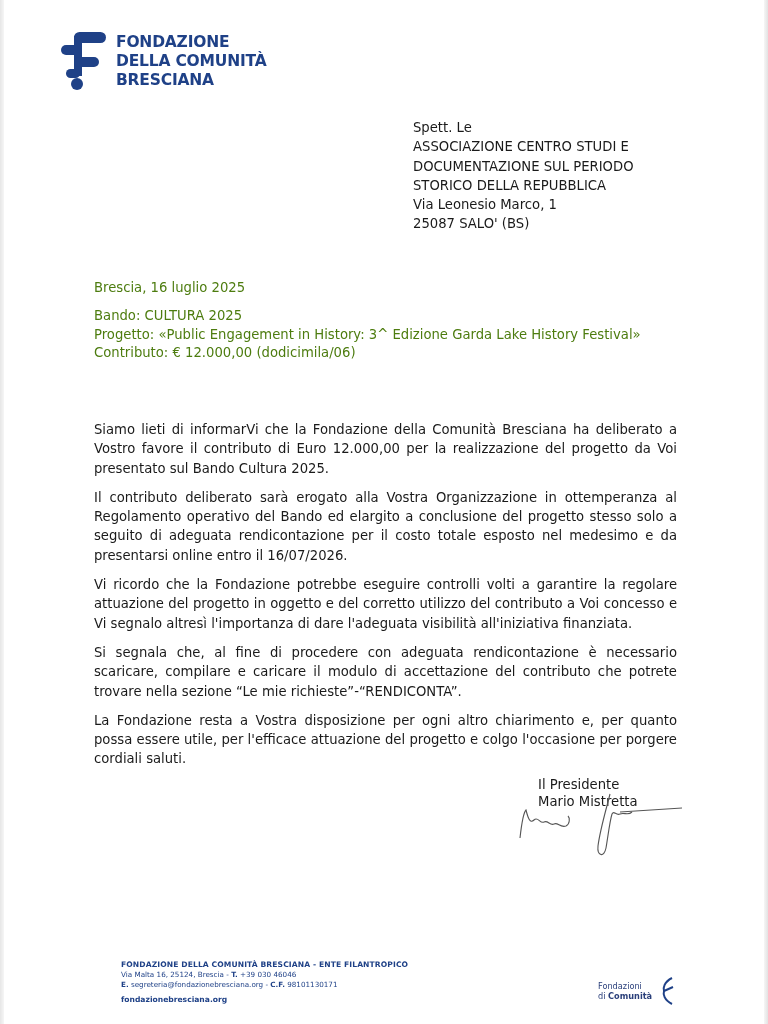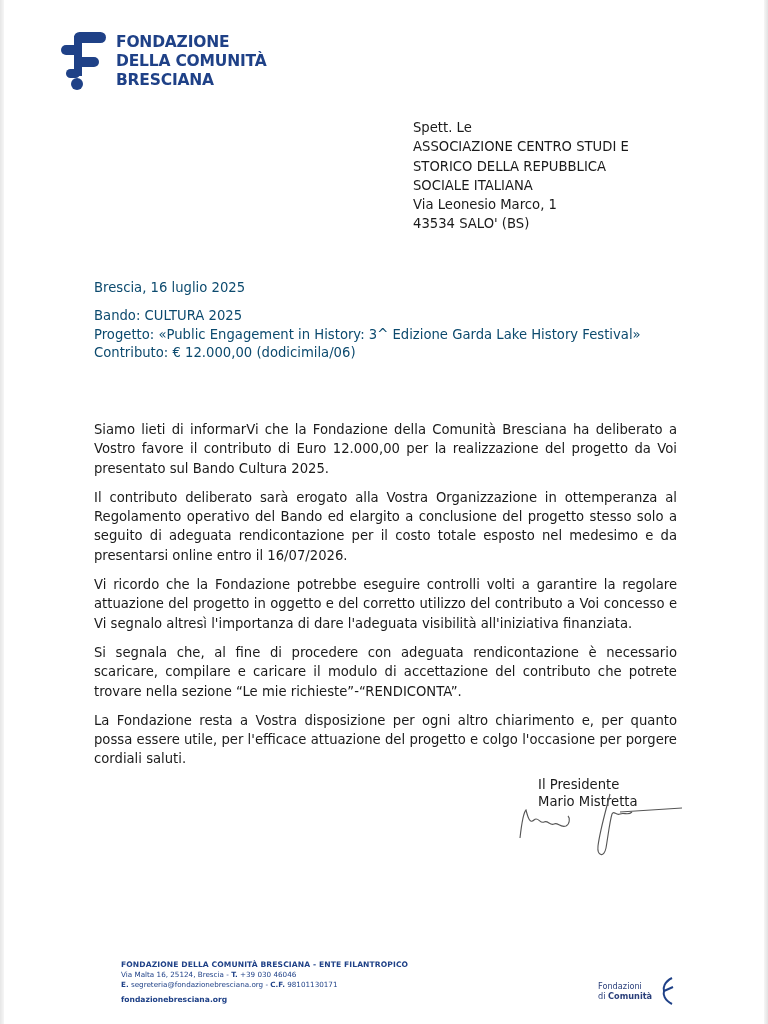--- a/index.html
+++ b/index.html
@@ -28,21 +28,21 @@
     .logo-text div { white-space: nowrap; }
 
     
     .recipient {
       position: absolute; left: 413px; top: 118px;
       font-size: 13.2px; line-height: 19.3px; color: #1a1a1a;
     }
     .recipient div { white-space: nowrap; }
 
     .text-block {
-      position: absolute; left: 94px; font-size: 13.2px; line-height: 18.6px; color: #0c4a6e;
+      position: absolute; left: 94px; font-size: 13.2px; line-height: 18.6px; color: #4d7c0f;
     }
     .place-date { top: 279px; }
     .subject { top: 307px; }
     .subject div { white-space: nowrap; }
 
     .body {
       position: absolute; left: 94px; top: 420px; width: 583px;
       font-size: 13.2px; line-height: 19.3px; color: #1a1a1a;
     }
     .body p { margin: 0 0 10px 0; text-align: justify; }
@@ -95,24 +95,24 @@
   <div class="logo-text">
     <div>FONDAZIONE</div>
     <div>DELLA COMUNITÀ</div>
     <div>BRESCIANA</div>
   </div>
 </div>
 
 <div class="recipient">
   <div>Spett. Le</div>
   <div>ASSOCIAZIONE CENTRO STUDI E</div>
+  <div>DOCUMENTAZIONE SUL PERIODO</div>
   <div>STORICO DELLA REPUBBLICA</div>
-  <div>SOCIALE ITALIANA</div>
   <div>Via Leonesio Marco, 1</div>
-  <div>43534 SALO' (BS)</div>
+  <div>25087 SALO' (BS)</div>
 </div>
 
 <div class="text-block place-date">Brescia, 16 luglio 2025</div>
 
 <div class="text-block subject">
   <div>Bando: CULTURA 2025</div>
   <div>Progetto: «Public Engagement in History: 3^ Edizione Garda Lake History Festival»</div>
   <div>Contributo: € 12.000,00 (dodicimila/06)</div>
 </div>
 

